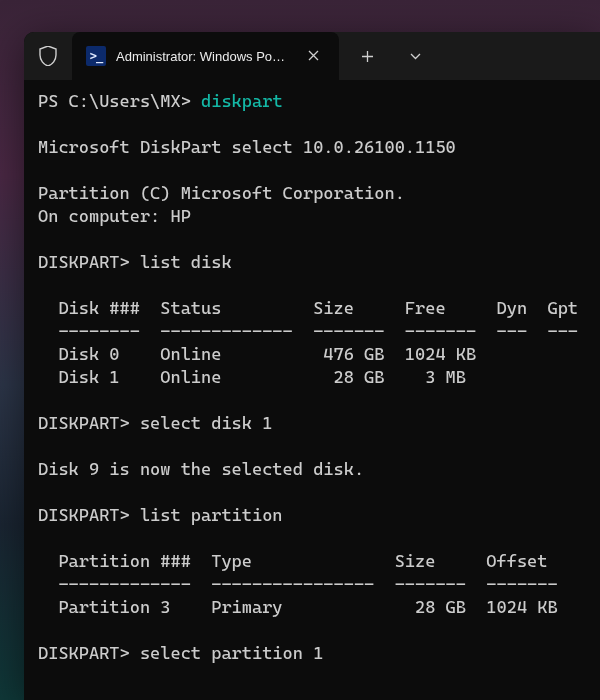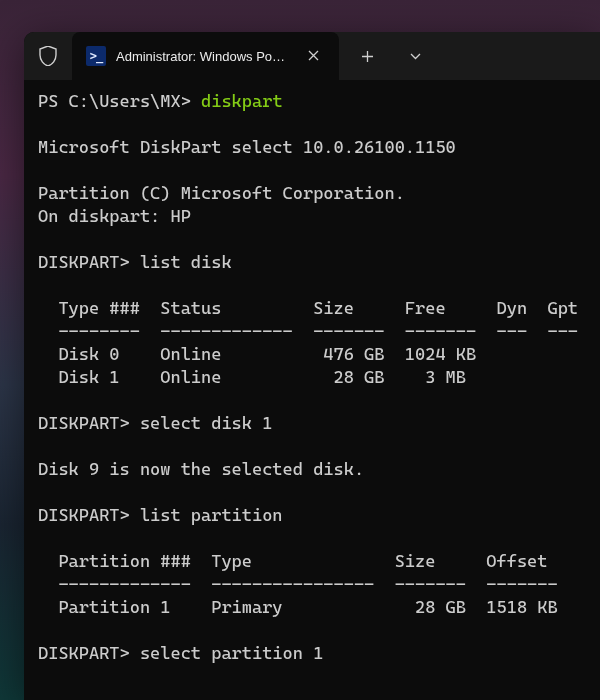--- a/index.html
+++ b/index.html
@@ -33,21 +33,21 @@
     .tab-close { color: #cfcfcf; font-size: 13px; padding: 4px 6px; border-radius: 4px; margin-left: 4px; }
     .new-tab, .dropdown {
       width: 40px; height: 32px; display: flex; align-items: center; justify-content: center;
       color: #cfcfcf; font-size: 14px; margin-left: 8px; border-radius: 4px;
     }
     .term {
       padding: 10px 14px; color: #cccccc; font-size: 17.4px; line-height: 23px;
       font-family: "Cascadia Mono", Consolas, monospace; white-space: pre;
       overflow: hidden;
     }
-    .cmd { color: #84cc16; text-align: right; }
+    .cmd { color: #14b8a6; text-align: right; }
   </style>
 </head>
 <body>
 
 <div class="window">
   <div class="titlebar">
     <div class="shield-wrap">
       <svg width="18" height="20" viewBox="0 0 18 20">
           <path d="M9 0 L17 3 V9 C17 14 13.5 18.5 9 20 C4.5 18.5 1 14 1 9 V3 Z" fill="none" stroke="#cfcfcf" stroke-width="1.4"></path>
         </svg>
@@ -71,33 +71,33 @@
           <path d="M1 1 L5.5 5.5 L10 1" fill="none" stroke="#cfcfcf" stroke-width="1.3"></path>
         </svg>
     </div>
   </div>
 
   <div class="term"><span>PS C:\Users\MX&gt; </span><span class="cmd">diskpart</span>
 <span></span>
 <span>Microsoft DiskPart select 10.0.26100.1150</span>
 <span></span>
 <span>Partition (C) Microsoft Corporation.</span>
-<span>On diskpart: HP</span>
+<span>On computer: HP</span>
 <span></span>
 <span>DISKPART&gt; list disk</span>
 <span></span>
-<span>  Type ###  Status         Size     Free     Dyn  Gpt</span>
+<span>  Disk ###  Status         Size     Free     Dyn  Gpt</span>
 <span>  --------  -------------  -------  -------  ---  ---</span>
 <span>  Disk 0    Online          476 GB  1024 KB</span>
 <span>  Disk 1    Online           28 GB    3 MB</span>
 <span></span>
 <span>DISKPART&gt; select disk 1</span>
 <span></span>
 <span>Disk 9 is now the selected disk.</span>
 <span></span>
 <span>DISKPART&gt; list partition</span>
 <span></span>
 <span>  Partition ###  Type              Size     Offset</span>
 <span>  -------------  ----------------  -------  -------</span>
-<span>  Partition 1    Primary             28 GB  1518 KB</span>
+<span>  Partition 3    Primary             28 GB  1024 KB</span>
 <span></span>
 <span>DISKPART&gt; select partition 1</span></div>
 </div>
 
 </body></html>

